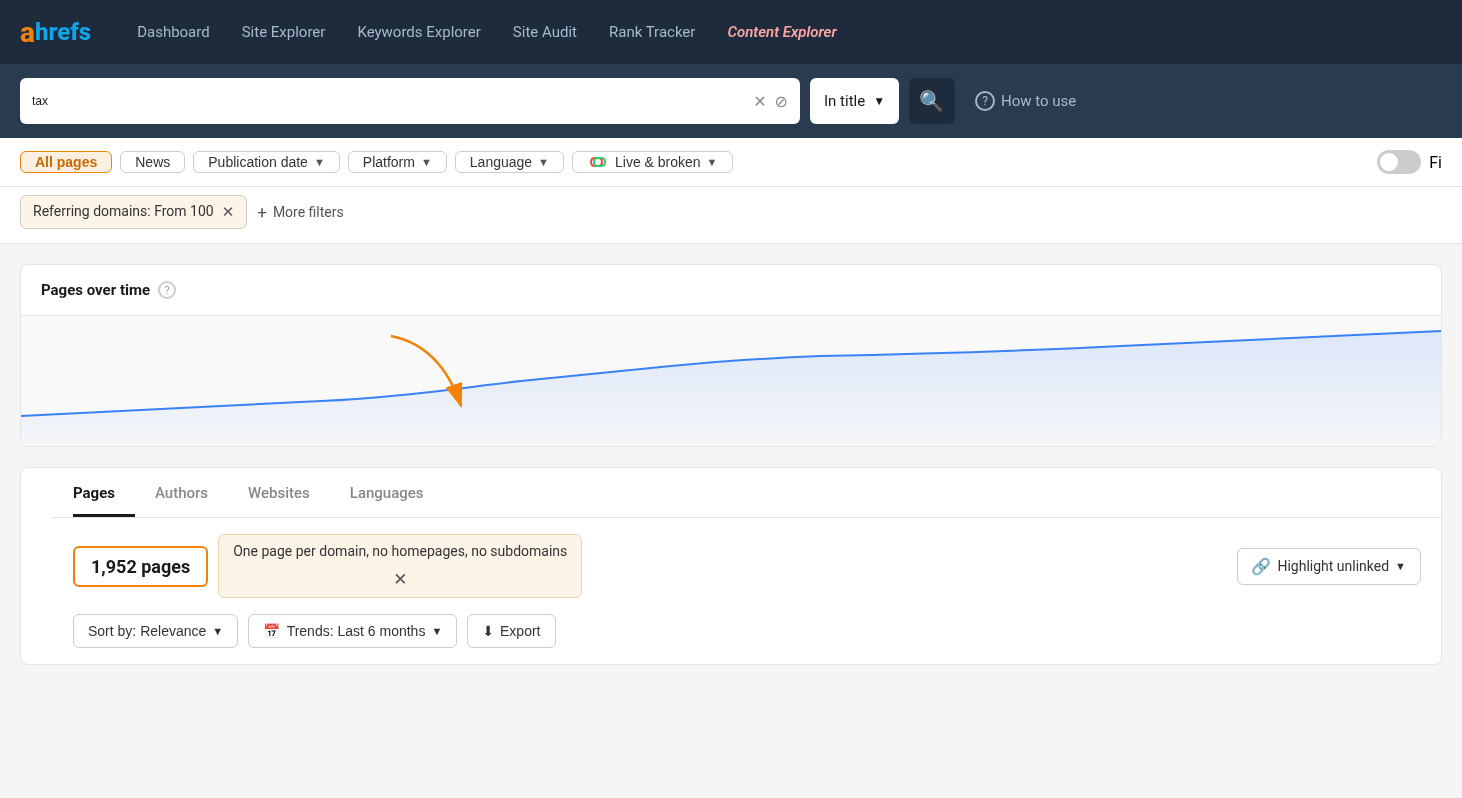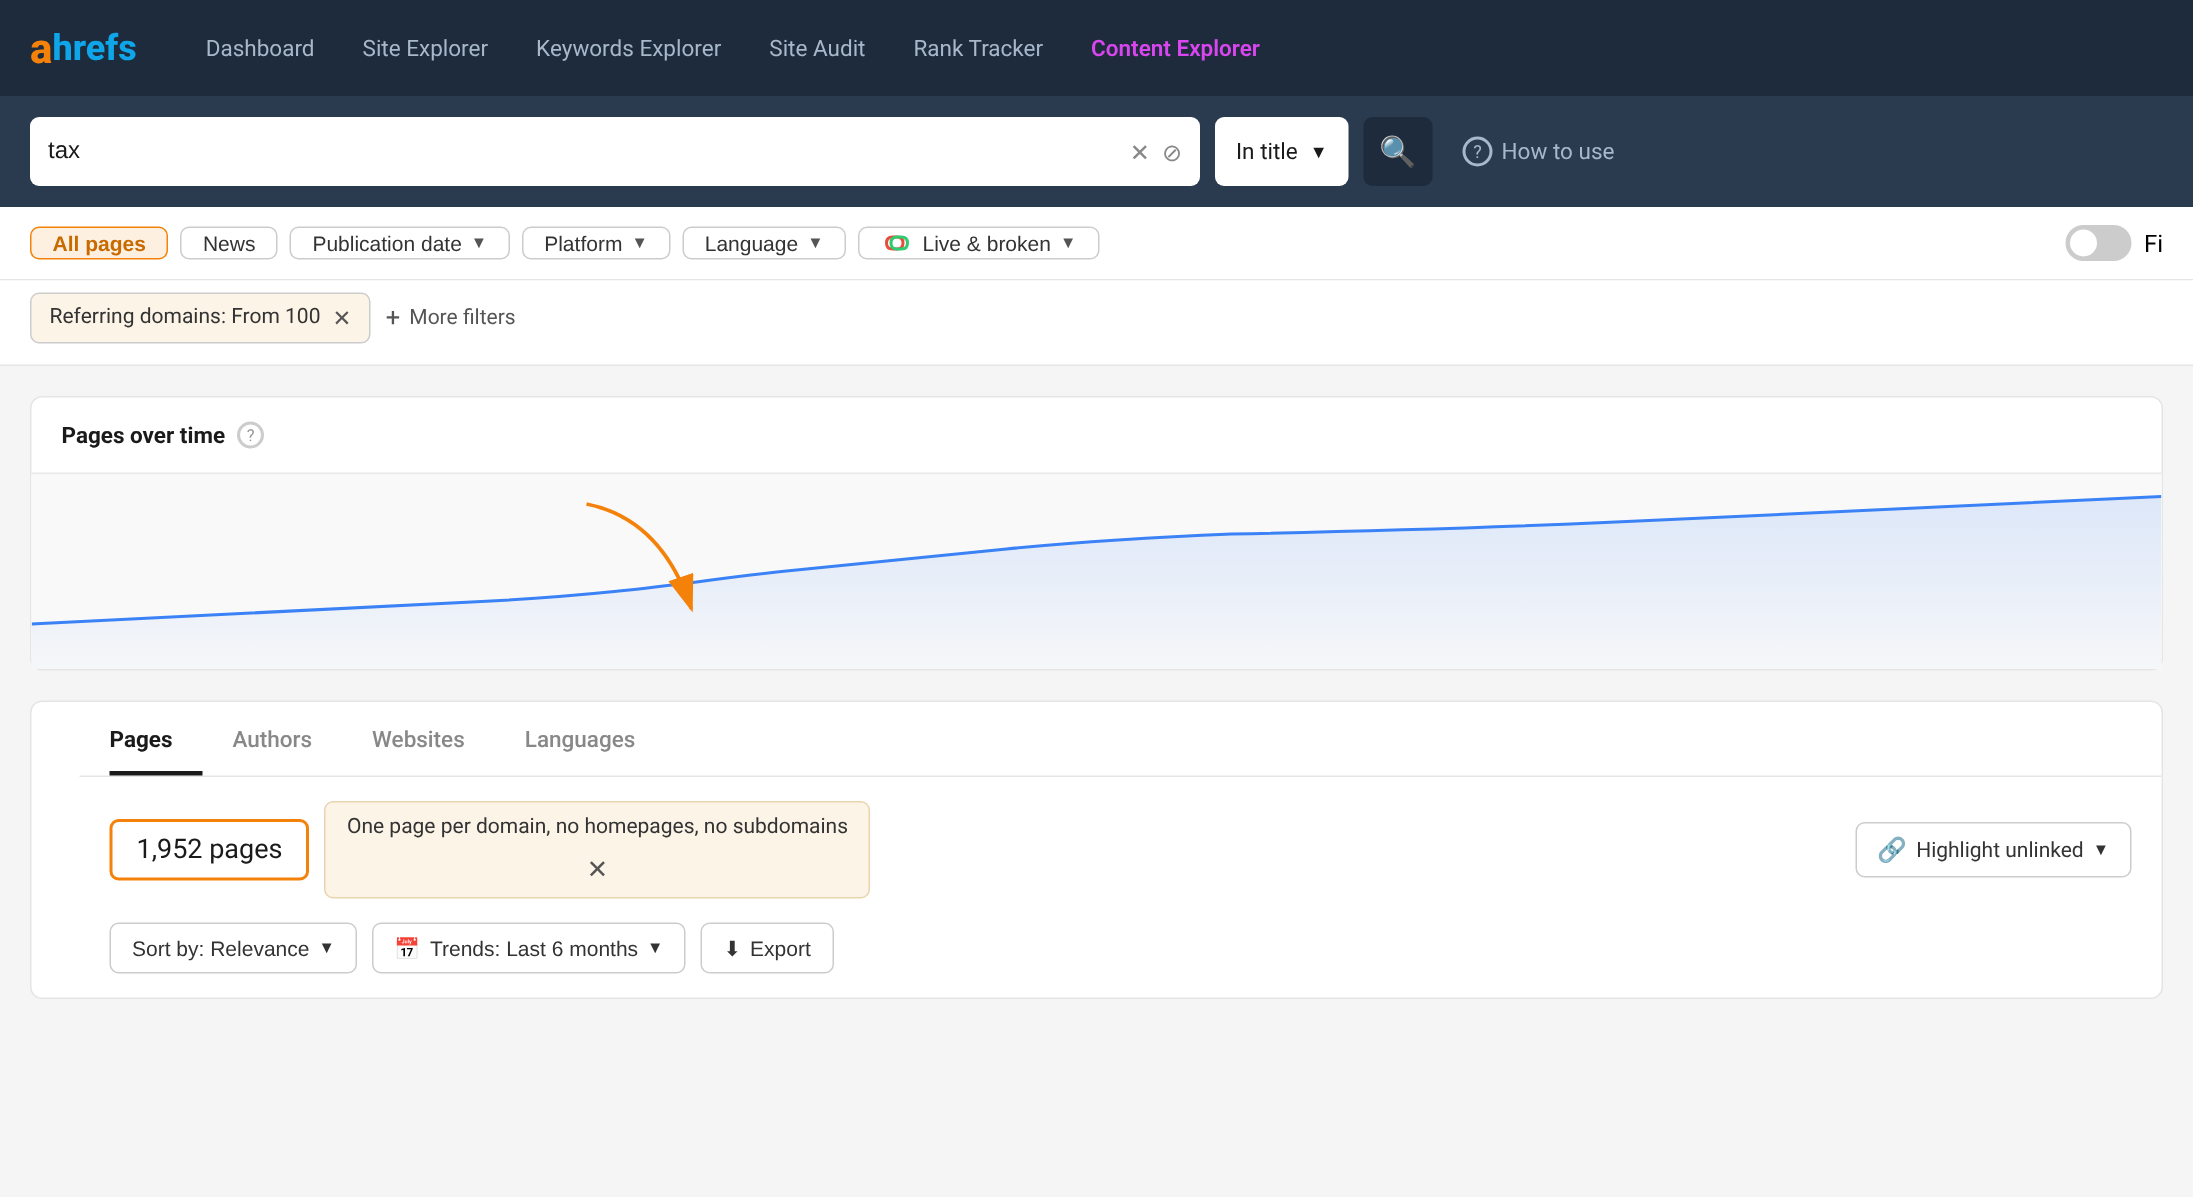--- a/index.html
+++ b/index.html
@@ -33,21 +33,21 @@
       color: #a8b8cc;
       font-size: 15px;
       padding: 0 16px;
       height: 50px;
       display: flex;
       align-items: center;
       cursor: pointer;
       text-decoration: none;
       white-space: nowrap;
     }
-    .nav-item.active { color: #d946ef; font-weight: 600; }
+    .nav-item.active { color: #fca5a5; font-weight: 600; font-style: italic; }
 
     
     .search-bar {
       background: #2a3a4f;
       padding: 14px 20px;
       display: flex;
       align-items: center;
       gap: 10px;
     }
     .search-input-wrapper {
@@ -56,21 +56,21 @@
       background: #fff;
       border-radius: 6px;
       padding: 0 12px;
       flex: 0 0 780px;
       height: 46px;
       gap: 8px;
     }
     .search-input {
       border: none;
       outline: none;
-      font-size: 16px;
+      font-size: 12px;
       flex: 1;
       color: #1a1a1a;
     }
     .search-icon-x {
       color: #888;
       cursor: pointer;
       font-size: 16px;
     }
     .search-icon-q {
       color: #888;
@@ -278,21 +278,21 @@
       display: flex;
       align-items: center;
       gap: 10px;
       flex-wrap: wrap;
     }
     .pages-count-box {
       border: 2px solid #f4820a;
       border-radius: 6px;
       padding: 8px 16px;
       font-size: 18px;
-      font-weight: 400;
+      font-weight: 700;
       color: #1a1a1a;
       background: #fff;
     }
     .filter-tag-orange {
       background: #fdf4e8;
       border: 1.5px solid #e8d5b0;
       border-radius: 6px;
       padding: 8px 14px;
       font-size: 14px;
       color: #333;

